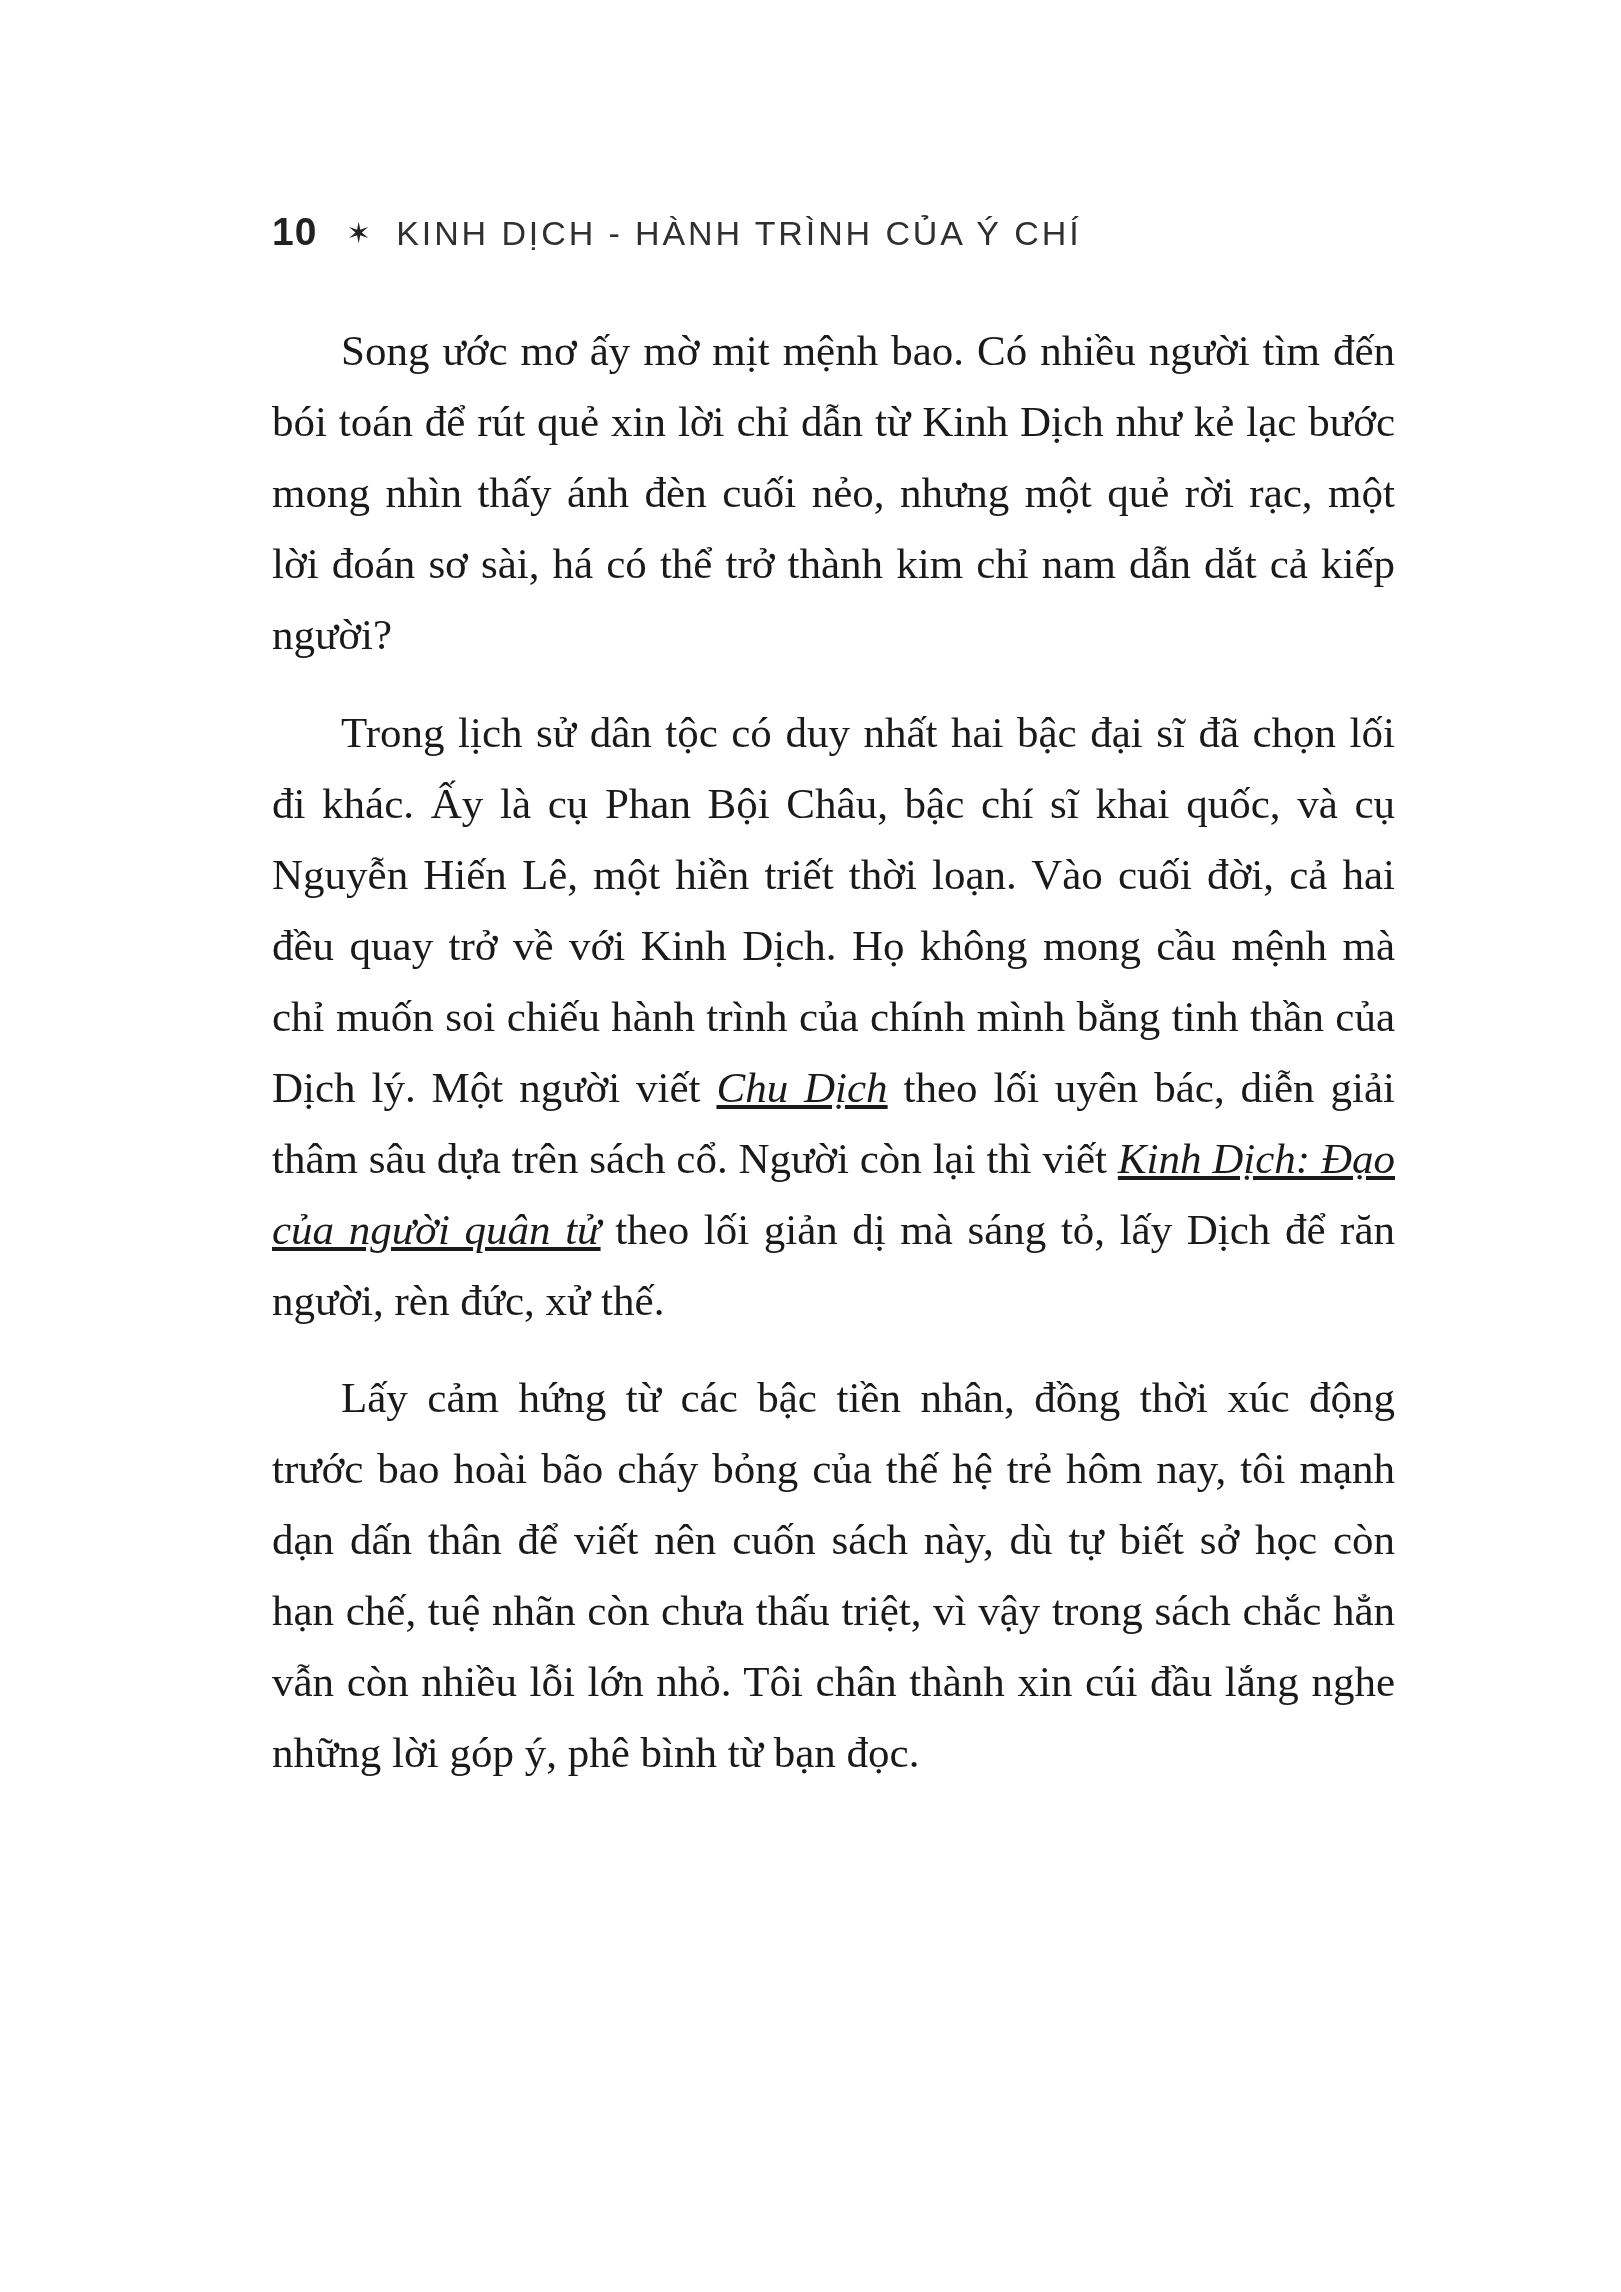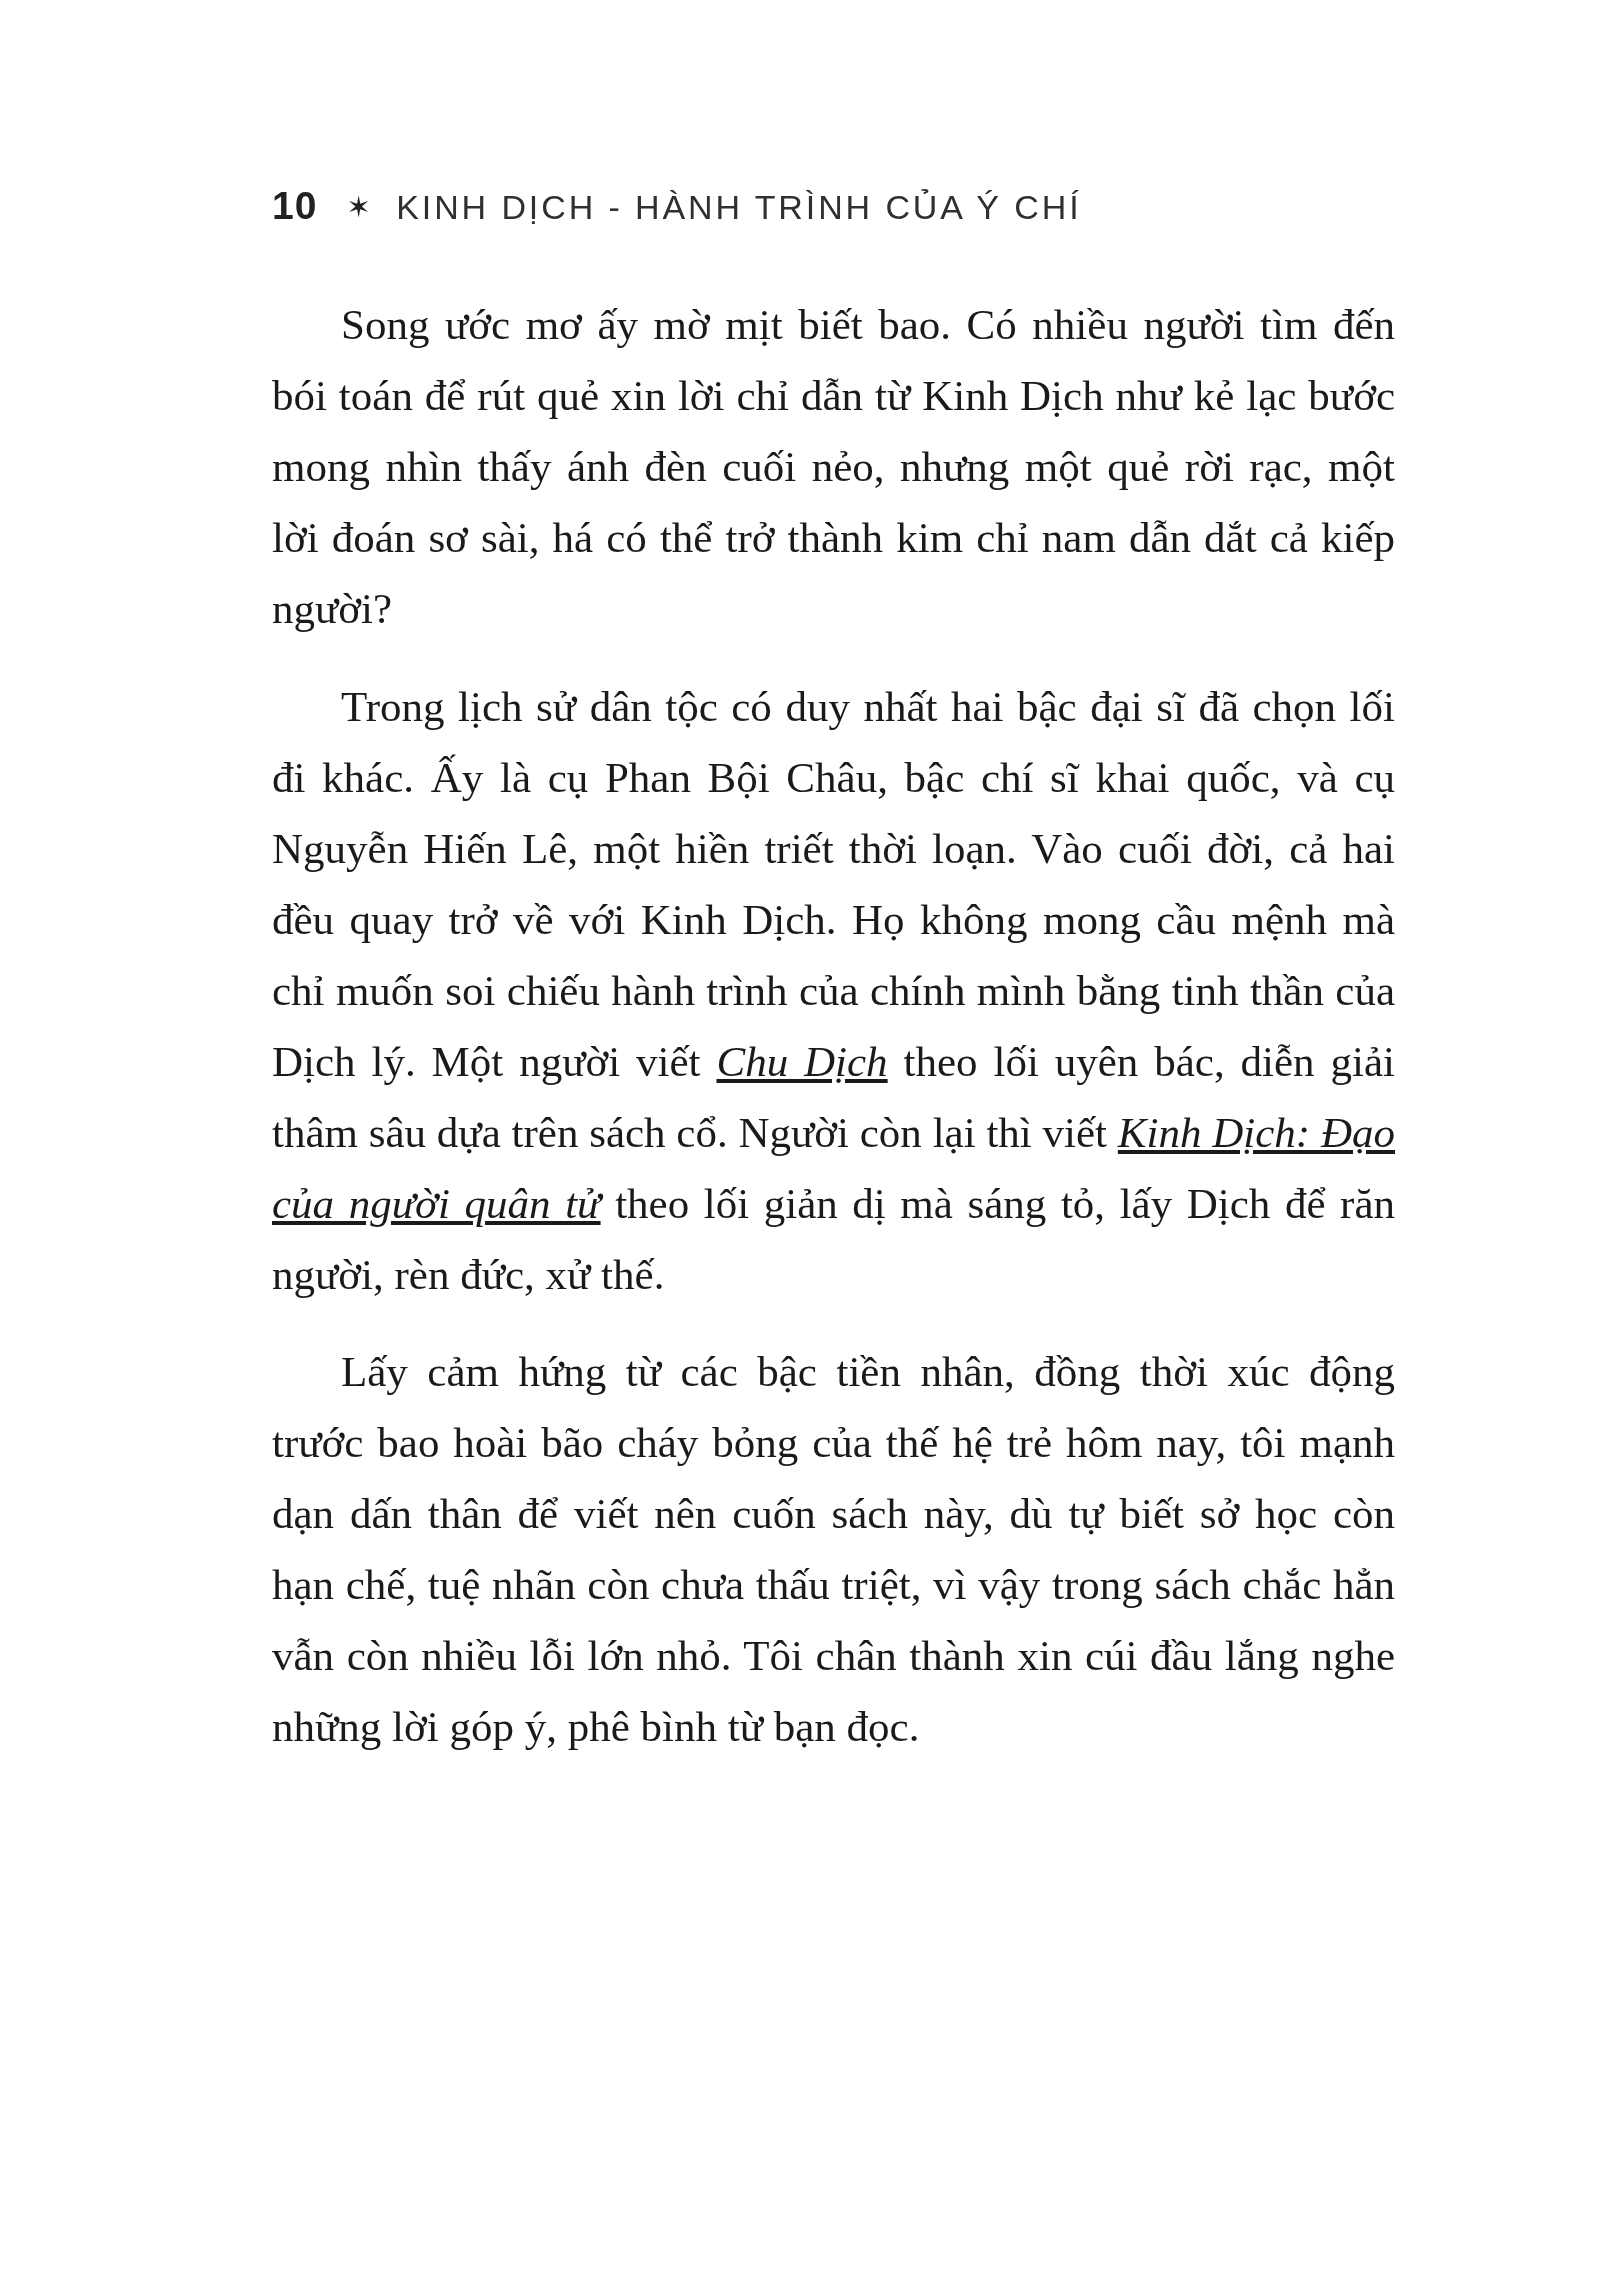--- a/index.html
+++ b/index.html
@@ -22,20 +22,21 @@
     color: #2e2e2e;
     font-family: "Liberation Sans", "DejaVu Sans", sans-serif;
     margin-bottom: 61px;
     white-space: nowrap;
   }
   .page-number {
     font-size: 39px;
     font-weight: 700;
     letter-spacing: 1px;
     color: #222222;
+    margin-top: 26px;
   }
   .star-icon {
     font-size: 29px;
     margin: 0 25.5px 0 29px;
     color: #222222;
     transform: translateY(-2px);
     display: inline-block;
   }
   .running-title {
     font-size: 34px;
@@ -69,19 +70,19 @@
 <div class="page">
 
   <header class="page-header">
     <span class="page-number">10</span>
     <span class="star-icon">✶</span>
     <span class="running-title">KINH DỊCH - HÀNH TRÌNH CỦA Ý CHÍ</span>
   </header>
 
   <main class="body-text">
 
-      <p class="para indent"><span class="">Song ước mơ ấy mờ mịt biết bao. Có nhiều người tìm đến bói toán để rút quẻ xin lời chỉ dẫn từ Kinh Dịch như kẻ lạc bước mong nhìn thấy ánh đèn cuối nẻo, nhưng một quẻ rời rạc, một lời đoán sơ sài, há có thể trở thành kim chỉ nam dẫn dắt cả kiếp người?</span></p>
+      <p class="para indent"><span class="">Song ước mơ ấy mờ mịt mệnh bao. Có nhiều người tìm đến bói toán để rút quẻ xin lời chỉ dẫn từ Kinh Dịch như kẻ lạc bước mong nhìn thấy ánh đèn cuối nẻo, nhưng một quẻ rời rạc, một lời đoán sơ sài, há có thể trở thành kim chỉ nam dẫn dắt cả kiếp người?</span></p>
       <p class="para indent"><span class="">Trong lịch sử dân tộc có duy nhất hai bậc đại sĩ đã chọn lối đi khác. Ấy là cụ Phan Bội Châu, bậc chí sĩ khai quốc, và cụ Nguyễn Hiến Lê, một hiền triết thời loạn. Vào cuối đời, cả hai đều quay trở về với Kinh Dịch. Họ không mong cầu mệnh mà chỉ muốn soi chiếu hành trình của chính mình bằng tinh thần của Dịch lý. Một người viết </span><span class="italic">Chu Dịch</span><span class=""> theo lối uyên bác, diễn giải thâm sâu dựa trên sách cổ. Người còn lại thì viết </span><span class="italic">Kinh Dịch: Đạo của người quân tử</span><span class=""> theo lối giản dị mà sáng tỏ, lấy Dịch để răn người, rèn đức, xử thế.</span></p>
       <p class="para indent"><span class="">Lấy cảm hứng từ các bậc tiền nhân, đồng thời xúc động trước bao hoài bão cháy bỏng của thế hệ trẻ hôm nay, tôi mạnh dạn dấn thân để viết nên cuốn sách này, dù tự biết sở học còn hạn chế, tuệ nhãn còn chưa thấu triệt, vì vậy trong sách chắc hẳn vẫn còn nhiều lỗi lớn nhỏ. Tôi chân thành xin cúi đầu lắng nghe những lời góp ý, phê bình từ bạn đọc.</span></p>
     </main>
 
 </div>
 
 
 </body></html>

